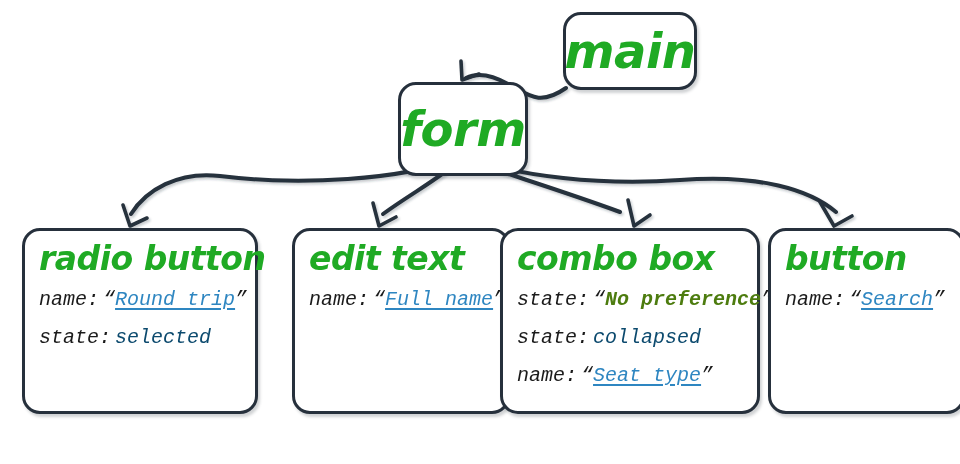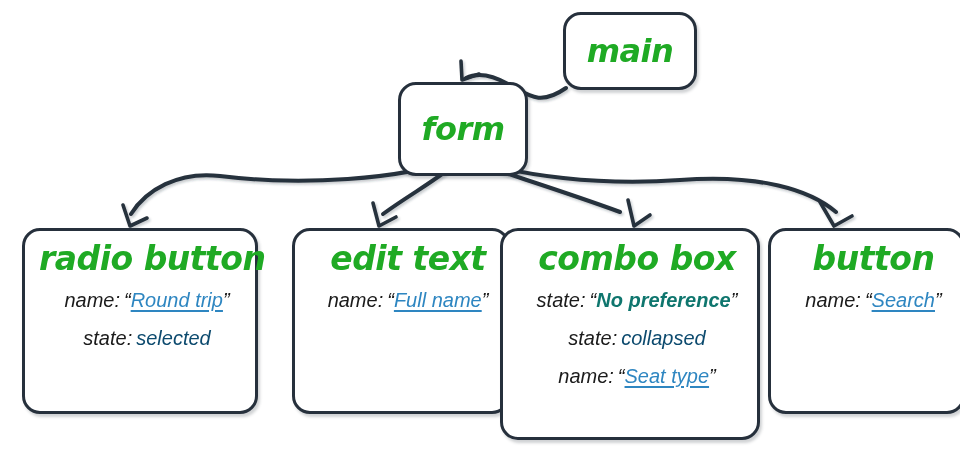--- a/index.html
+++ b/index.html
@@ -42,60 +42,58 @@
     letter-spacing: -0.5px;
     white-space: nowrap;
   }
   
   .root-node {
     display: flex;
     align-items: center;
     justify-content: center;
   }
   .root-node .node-title {
-    font-size: 32px;
+    font-size: 48px;
   }
   
   .leaf-node {
     padding: 8px 0 0 14px;
   }
   .leaf-node .node-title {
     font-size: 33px;
     line-height: 40px;
     display: block;
     margin-bottom: 2px;
-    text-align: center;
   }
   .prop-row {
-    font-family: Liberation Sans, sans-serif;
+    font-family: Liberation Mono, monospace;
     font-style: italic;
     font-size: 20px;
     line-height: 38px;
     color: #1b1b1b;
     white-space: nowrap;
-    text-align: center;
   }
   .prop-key {
     color: #1b1b1b;
     font-style: italic;
   }
   .prop-val {
     font-style: italic;
     margin-left: 4px;
   }
   .val-link {
     color: #2e86c1;
     text-decoration: underline;
     text-underline-offset: 3px;
   }
   .val-state {
     color: #0c4a6e;
   }
   .val-purple {
-    color: #0f766e;
+    color: #4d7c0f;
     font-weight: bold;
   }
   .quote {
     color: inherit;
     text-decoration: none;
   }
 </style>
 </head>
 <body>
 
@@ -144,21 +142,21 @@
     </div>
   </div>
 
   <div class="node leaf-node" style="left:272px; top:228px; width:218px; height:186px;margin-left:20px;">
     <span class="node-title">edit text</span>
     <div class="prop-row">
       <span class="prop-key">name:</span><span class="prop-val"><span class="quote">“</span><span class="val-link">Full name</span><span class="quote">”</span></span>
     </div>
   </div>
 
-  <div class="node leaf-node" style="left:500px; top:228px; width:260px; height:212px;">
+  <div class="node leaf-node" style="left:500px; top:228px; width:260px; height:186px;">
     <span class="node-title">combo box</span>
     <div class="prop-row">
       <span class="prop-key">state:</span><span class="prop-val"><span class="quote">“</span><span class="val-purple">No preference</span><span class="quote">”</span></span>
     </div>
     <div class="prop-row">
       <span class="prop-key">state:</span><span class="prop-val val-state">collapsed</span>
     </div>
     <div class="prop-row">
       <span class="prop-key">name:</span><span class="prop-val"><span class="quote">“</span><span class="val-link">Seat type</span><span class="quote">”</span></span>
     </div>

